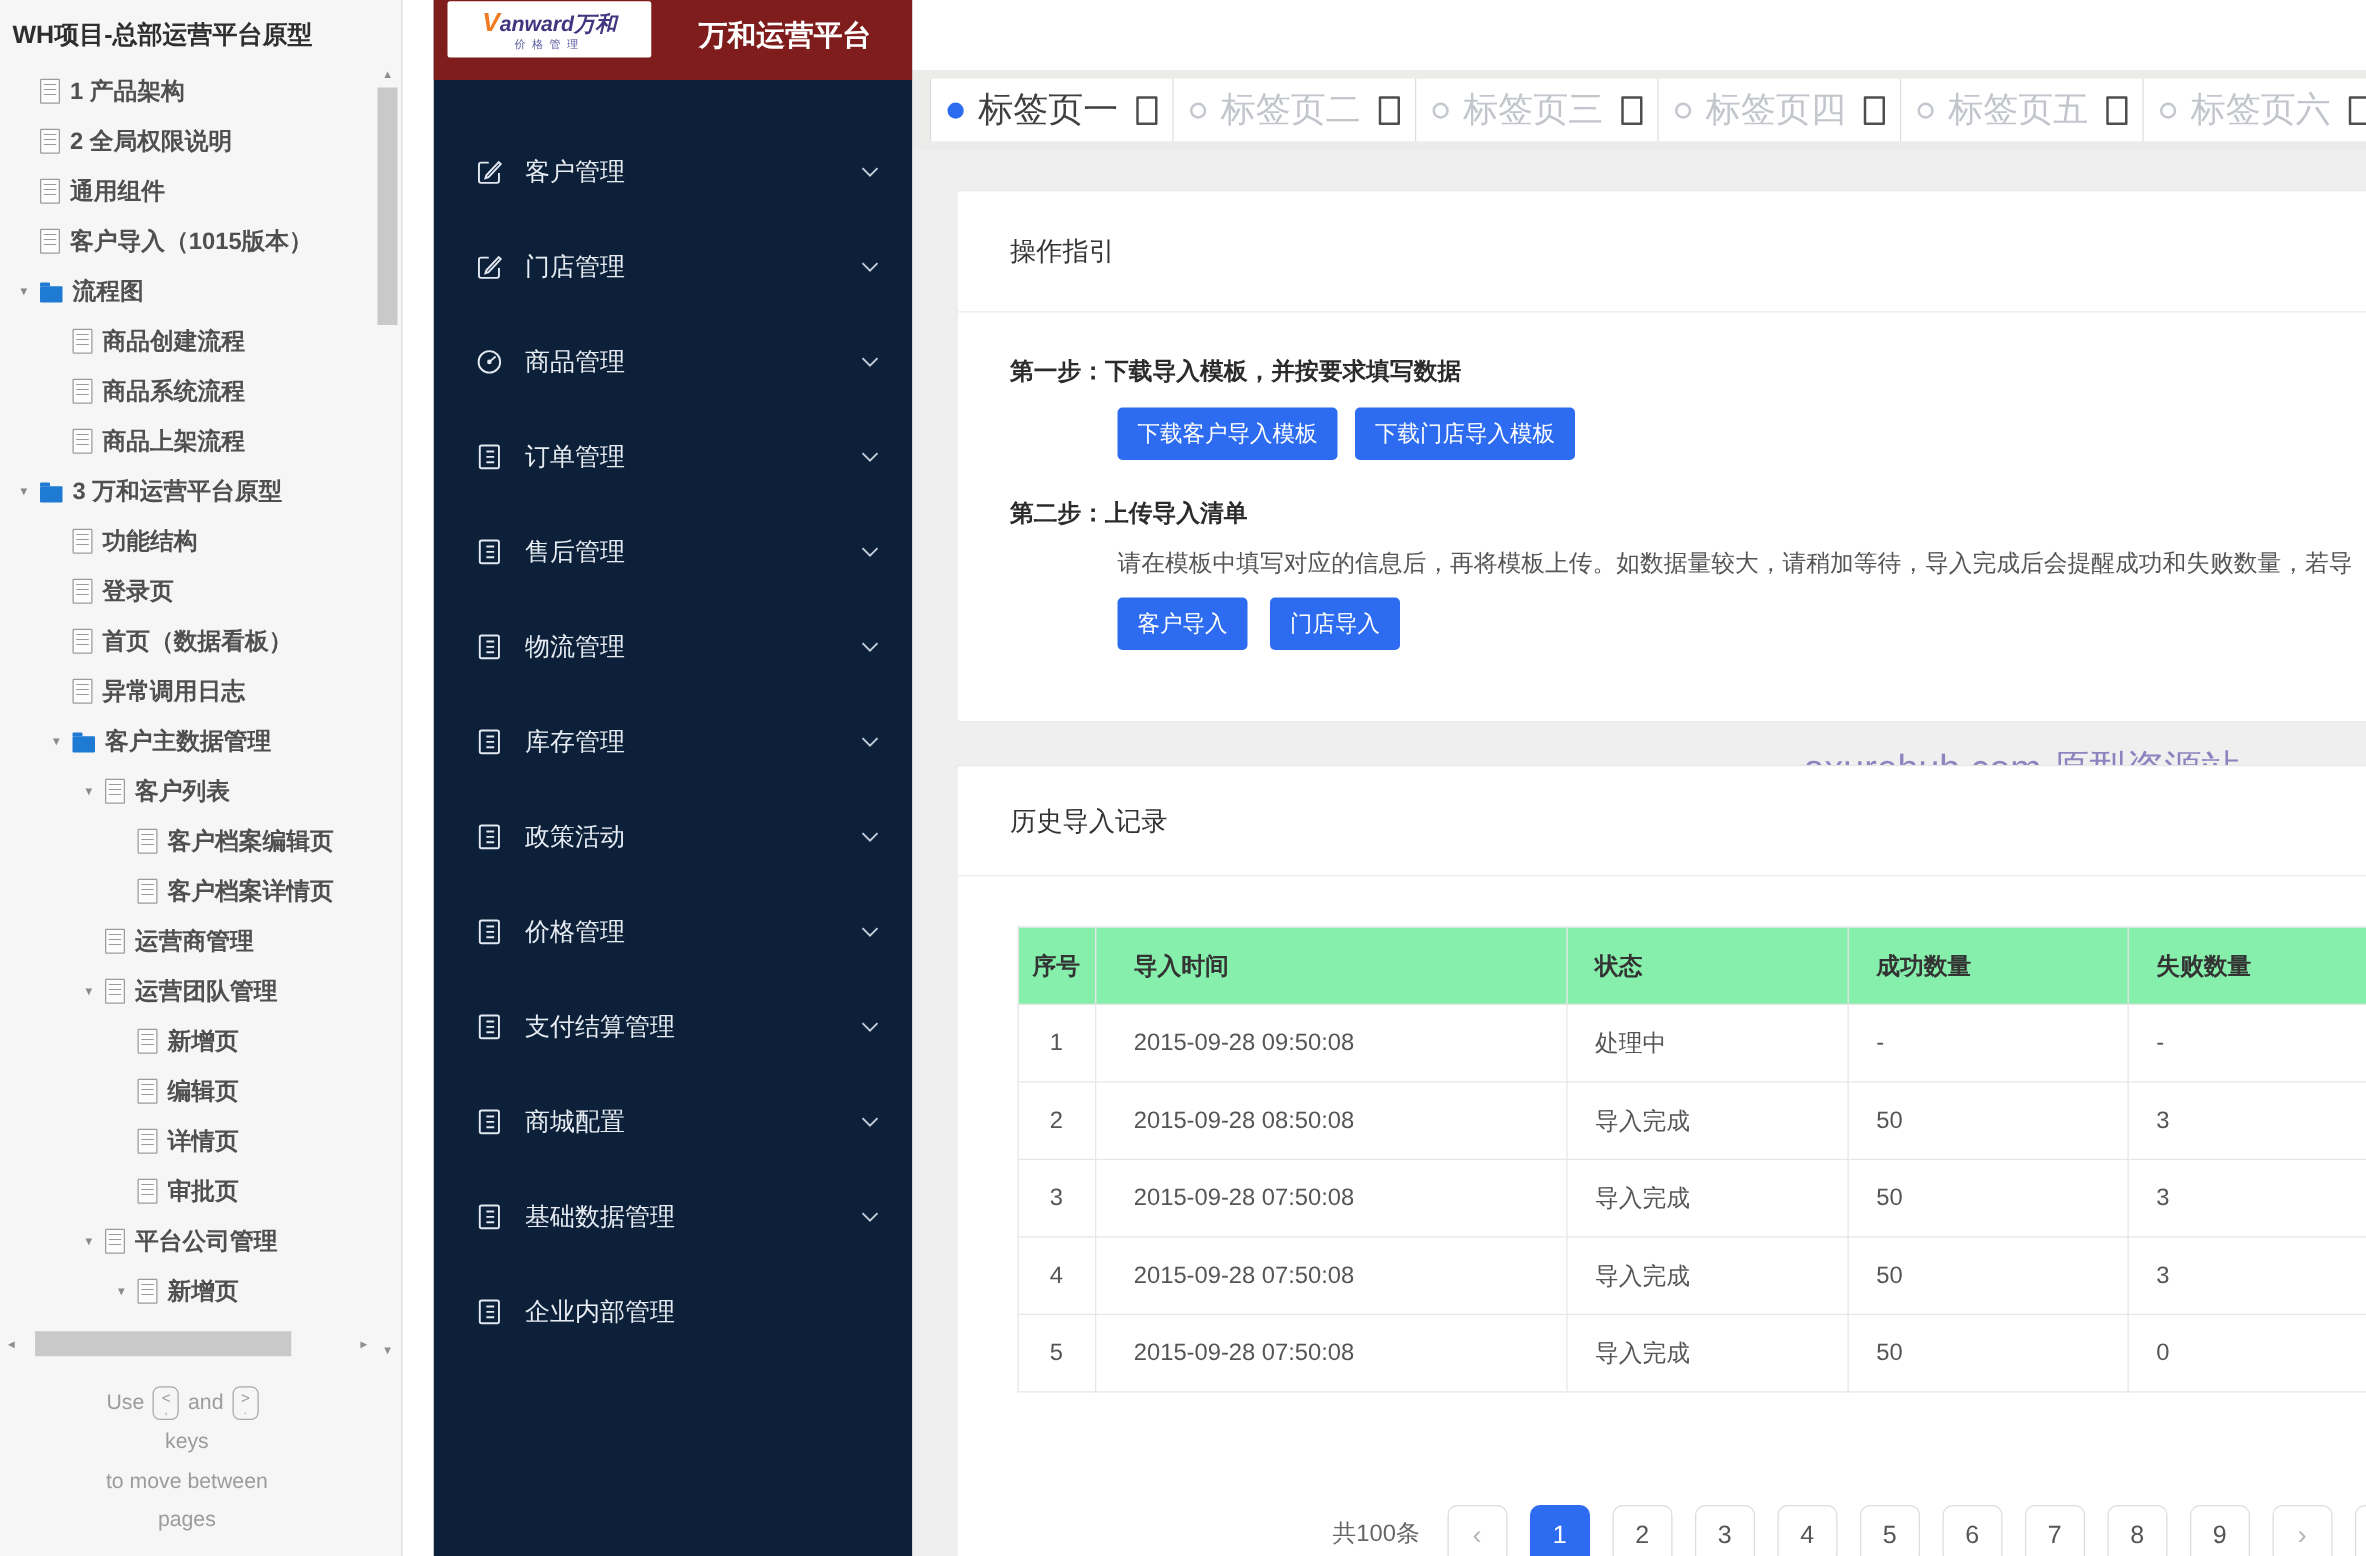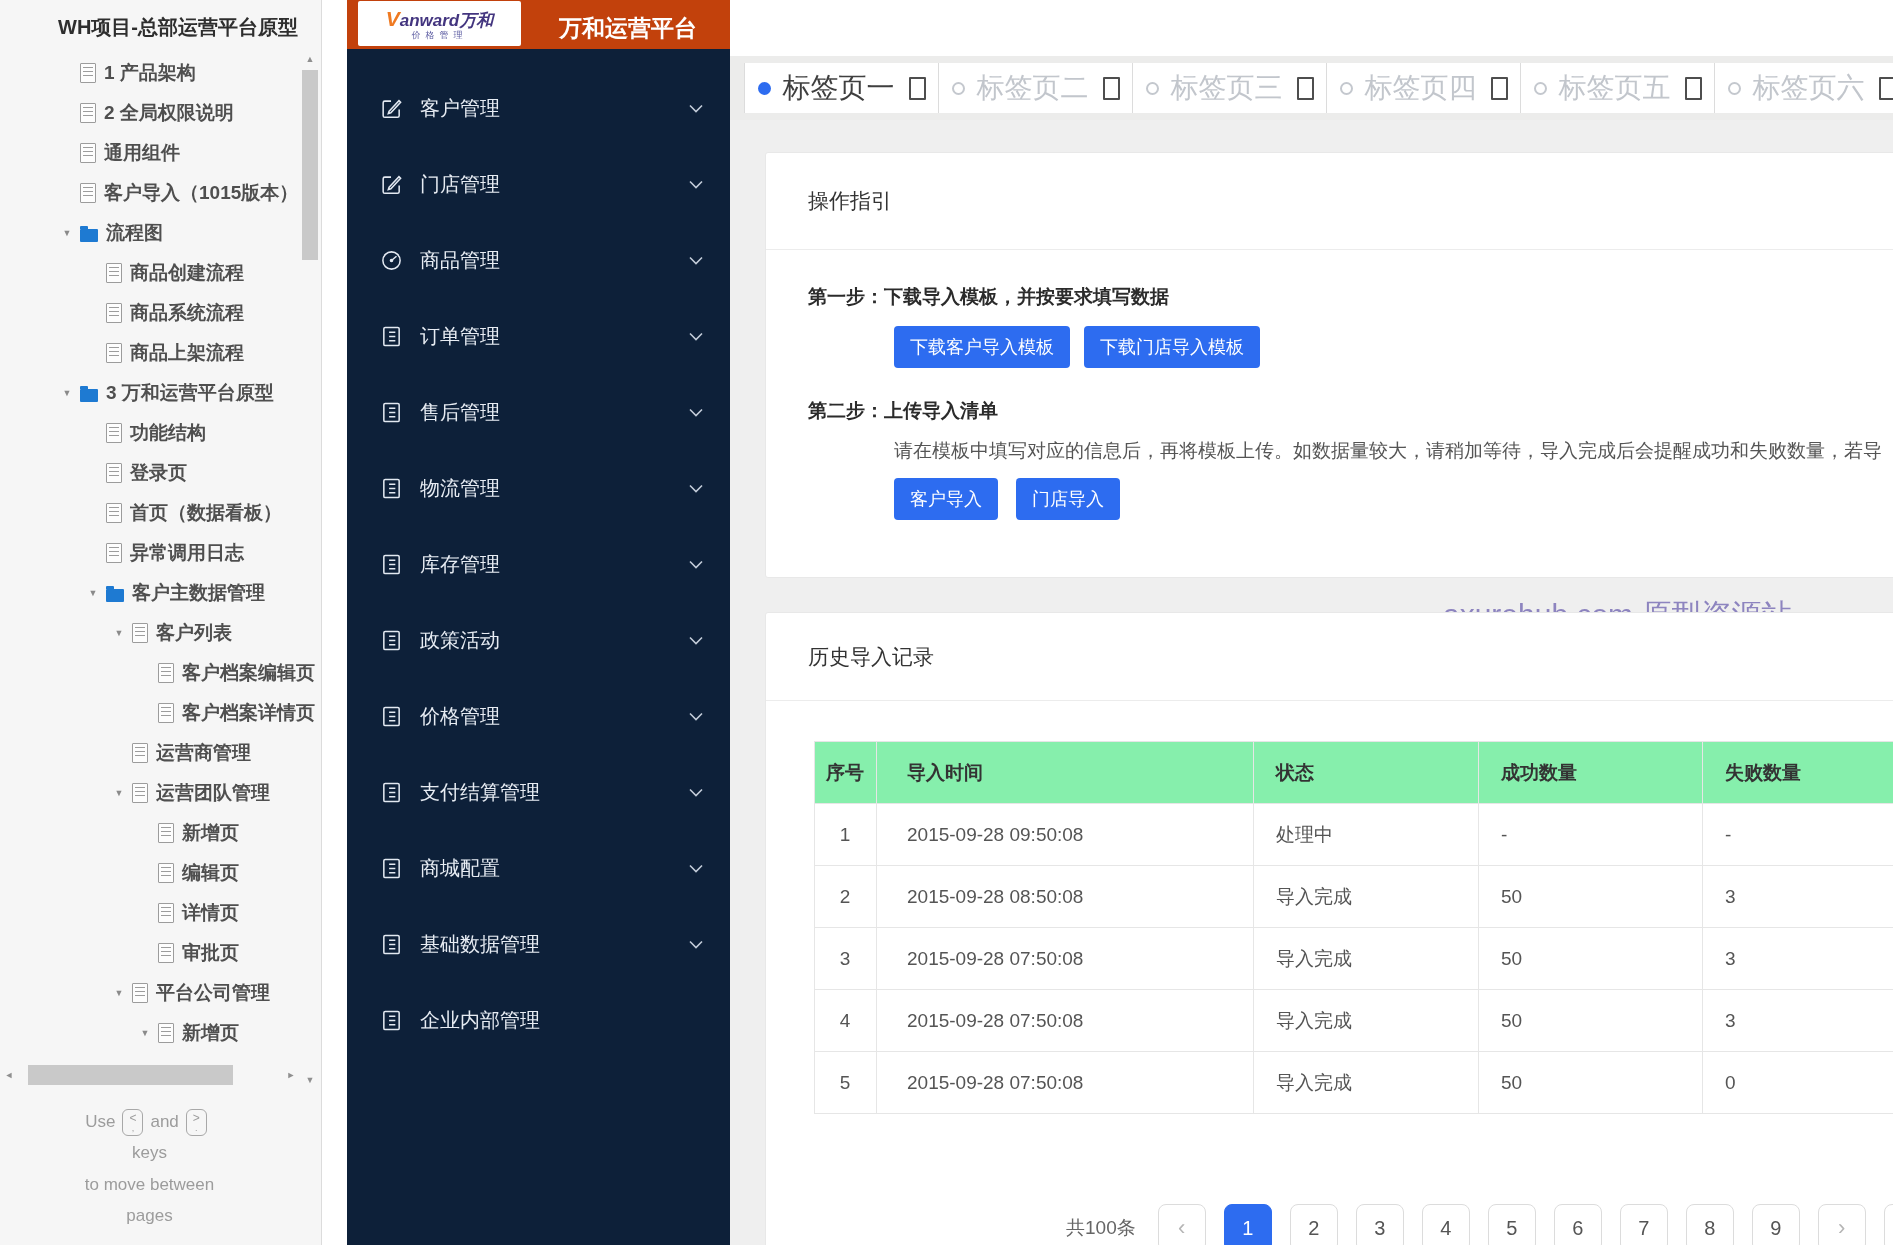--- a/index.html
+++ b/index.html
@@ -1,21 +1,21 @@
 <!DOCTYPE html>
 <html><head>
 <meta charset="utf-8">
 <style>
   html,body{margin:0;padding:0;}
   body{width:1893px;height:1245px;position:relative;overflow:hidden;background:#fff;
        font-family:"Liberation Sans","DejaVu Sans",sans-serif;}
 
   
   .sitemap{position:absolute;left:0;top:0;width:322px;height:1245px;background:#f6f6f6;
-           border-right:1px solid #dcdcdc;box-sizing:border-box;padding-left:48px;}
+           border-right:1px solid #dcdcdc;box-sizing:border-box;}
   .sm-title{padding:14px 0 0 10px;font-size:20px;font-weight:bold;color:#2e2e2e;white-space:nowrap;}
   .tree{padding-top:12px;}
   .tr{display:flex;align-items:center;height:40px;cursor:pointer;white-space:nowrap;font-weight:bold;}
   .tr .ar{width:26px;flex:none;text-align:center;font-size:9px;color:#8a8a8a;}
   .tr .sp{width:26px;flex:none;}
   .tr .lb{margin-left:8px;color:#4f4f4f;font-size:19px;}
   .l0{padding-left:6px}.l1{padding-left:32px}.l2{padding-left:58px}.l3{padding-left:84px}
   .doc{position:relative;width:14px;height:18px;border:1px solid #9c9c9c;border-radius:1px;background:#fdfdfd;flex:none;}
   .doc::before{content:"";position:absolute;left:2px;right:2px;top:3px;height:11px;
        background:repeating-linear-gradient(to bottom,#9c9c9c 0 1px,transparent 1px 4px);}
@@ -30,28 +30,28 @@
   .hsb .sa{font-size:9px;color:#8f8f8f;width:14px;text-align:center;flex:none;}
   .hsb .track{flex:1;height:20px;position:relative;}
   .hsb .thumb{position:absolute;left:12px;top:0;width:205px;height:20px;background:#c9c9c9;}
   .sm-foot{position:absolute;left:0;right:22px;top:1106px;text-align:center;color:#9c9c9c;font-size:17px;line-height:1.85;}
   .kbd{display:inline-flex;flex-direction:column;align-items:center;justify-content:center;line-height:1;
        border:1.5px solid #a8a8a8;border-radius:6px;padding:2px 6px;margin:0 7px;vertical-align:middle;color:#9c9c9c;}
   .kbd .km{font-size:12px;}.kbd .ks{font-size:9px;}
 
   
   .navmenu{position:absolute;left:347px;top:0;width:383px;height:1245px;background:#0d2039;}
-  .nav-head{position:relative;height:49px;background:#c2410c;}
+  .nav-head{position:relative;height:64px;background:#7f1d1d;}
   .logo{position:absolute;left:11px;top:1px;width:163px;height:45px;background:#fff;border-radius:2px;
         display:flex;flex-direction:column;align-items:center;justify-content:center;}
   .logo .l1x{font-size:17px;font-weight:bold;font-style:italic;color:#43357f;line-height:1;}
   .logo .l1x .v{color:#ef7a22;font-size:21px;font-weight:800;}
   .logo .l2x{font-size:9px;letter-spacing:5px;color:#5a5aa0;margin-top:2px;line-height:1;}
   .app-title{position:absolute;left:212px;top:0;height:56px;line-height:56px;color:#fff;font-size:23px;font-weight:bold;white-space:nowrap;}
-  .mlist{padding-top:21px;}
+  .mlist{padding-top:35px;}
   .mi{height:76px;display:flex;align-items:center;padding-left:33px;position:relative;cursor:pointer;}
   .mi svg{flex:none;}
   .mi .lab{margin-left:17px;font-size:20px;color:#e7ecf3;white-space:nowrap;}
   .mi .chev{position:absolute;right:26px;top:34px;}
 
   
   .main{position:absolute;left:730px;top:0;width:1163px;height:1245px;background:#efefef;}
   .main-top{height:56px;background:#fff;}
   .tabbar{height:64px;background:#ececeb;position:relative;}
   .tabrow{position:absolute;left:14px;top:7px;height:50px;display:flex;border-left:1px solid #dcdcdc;}

